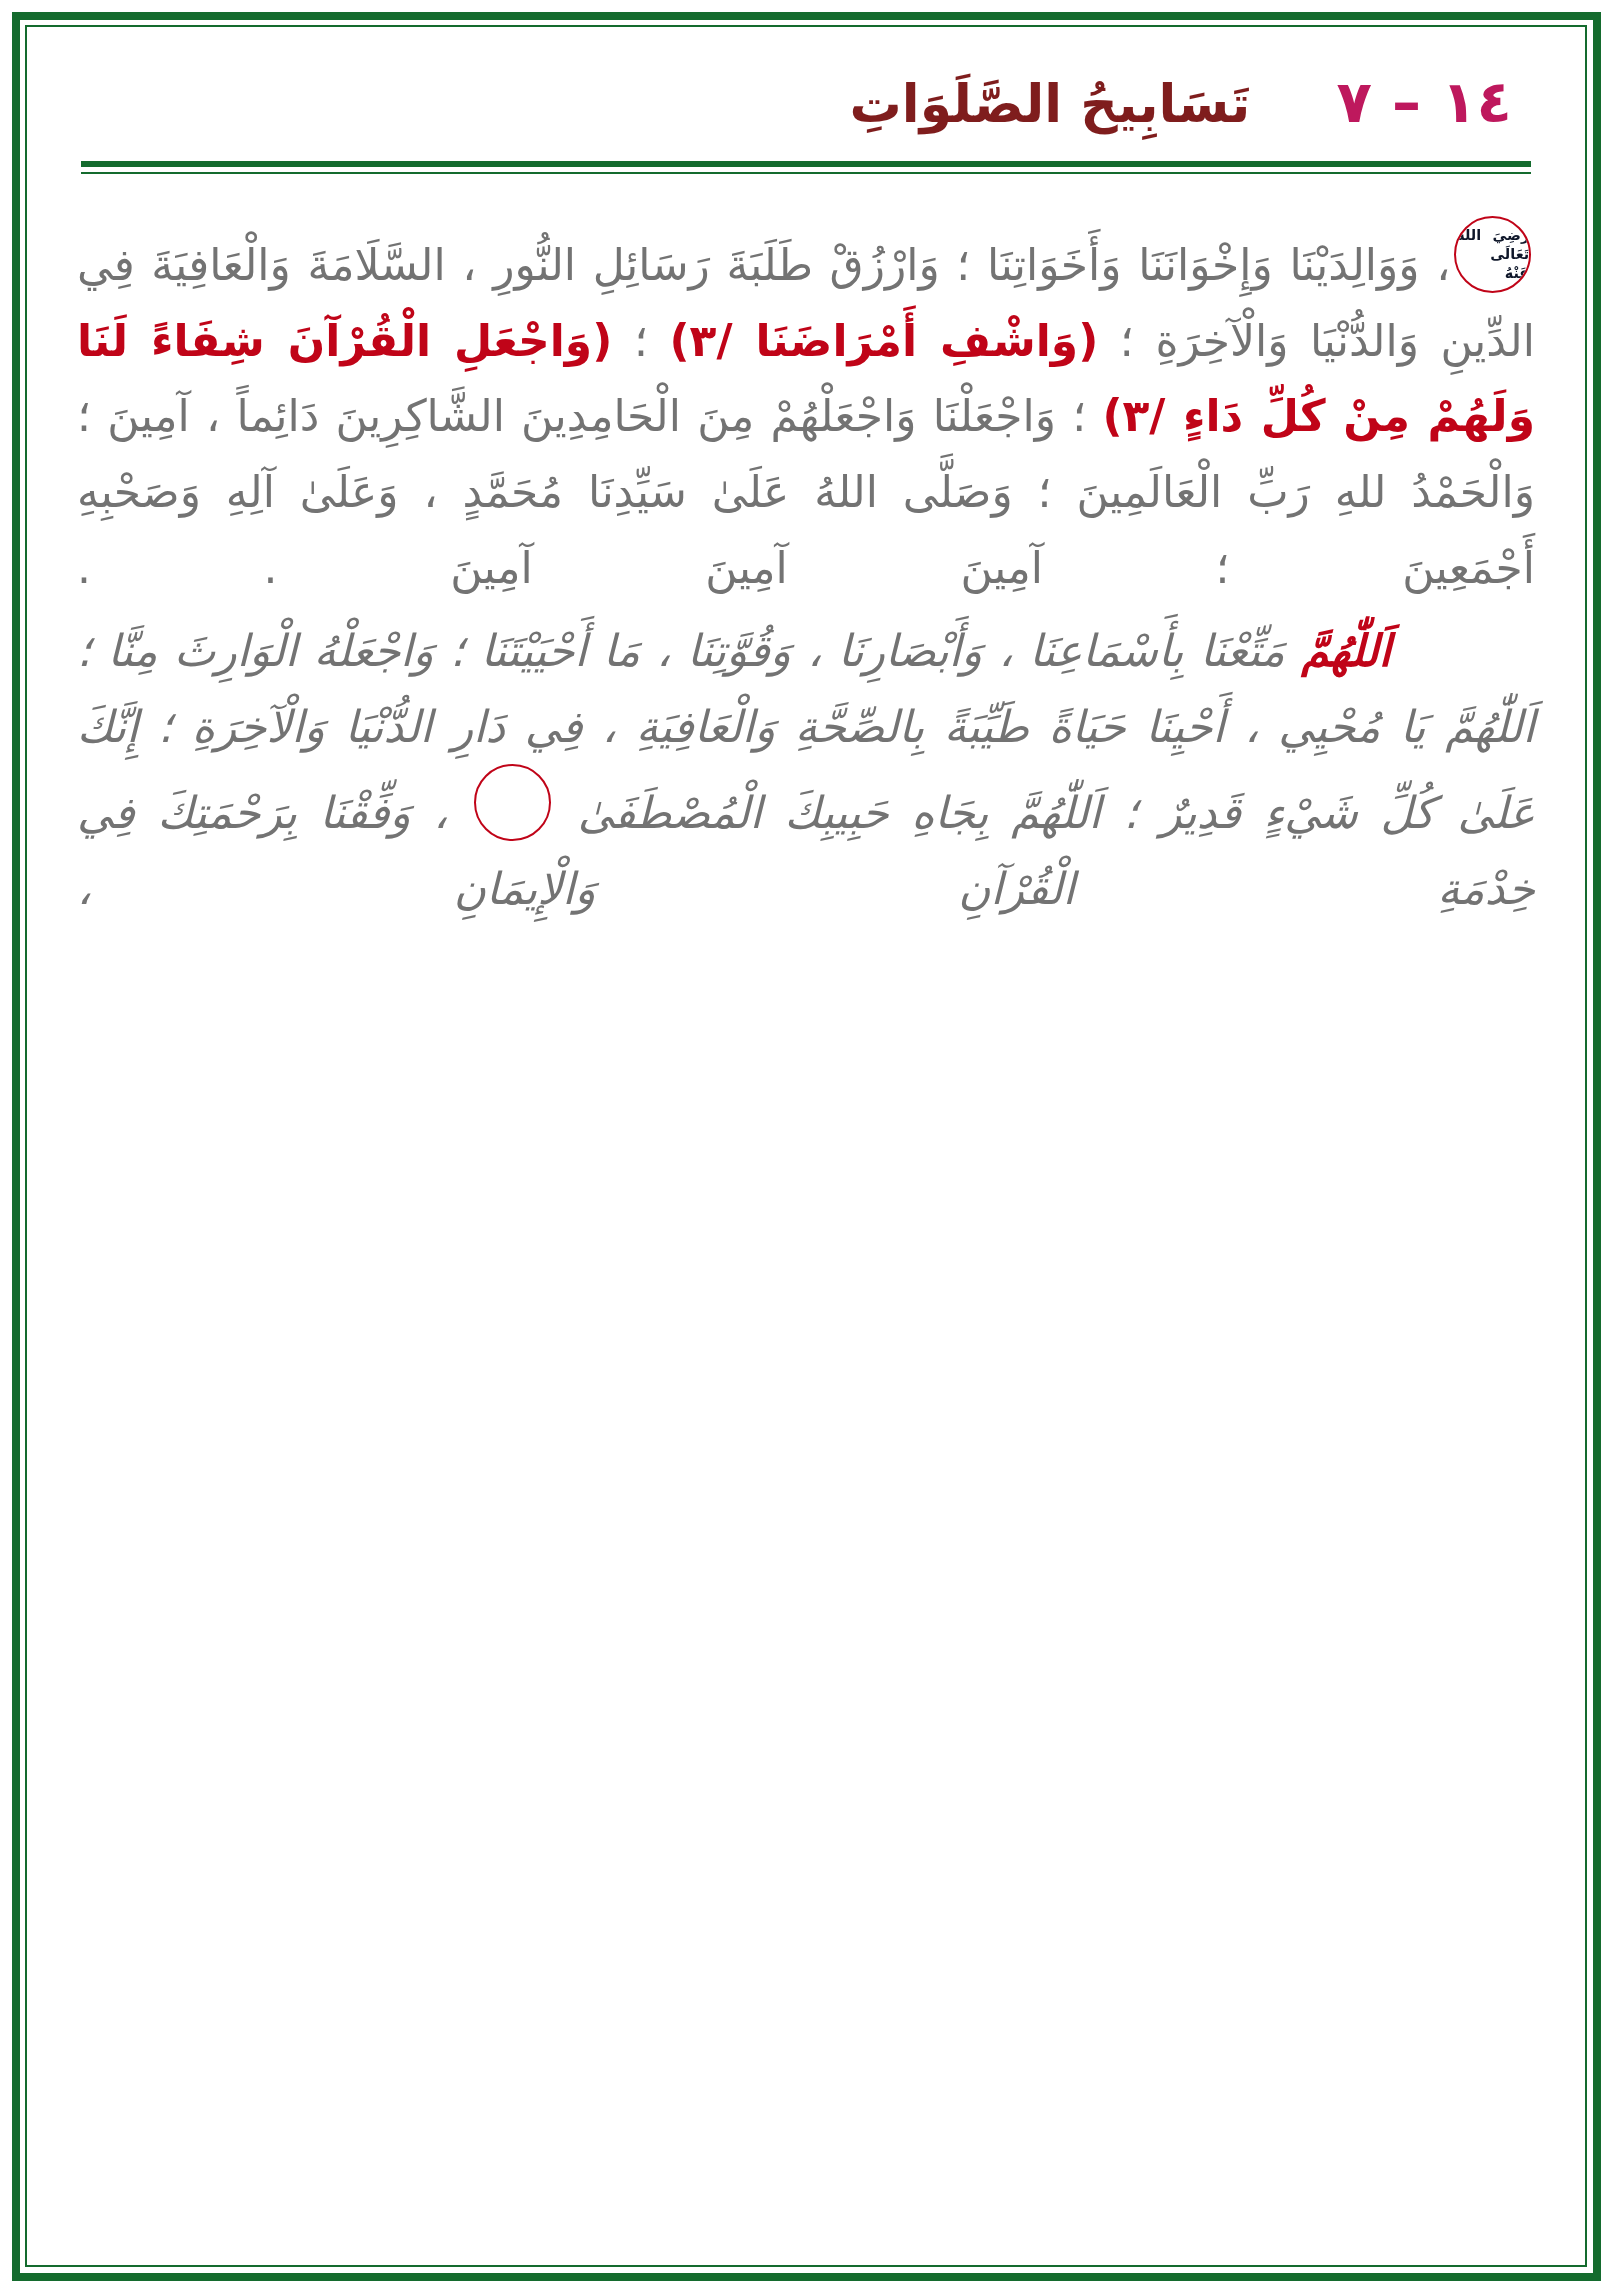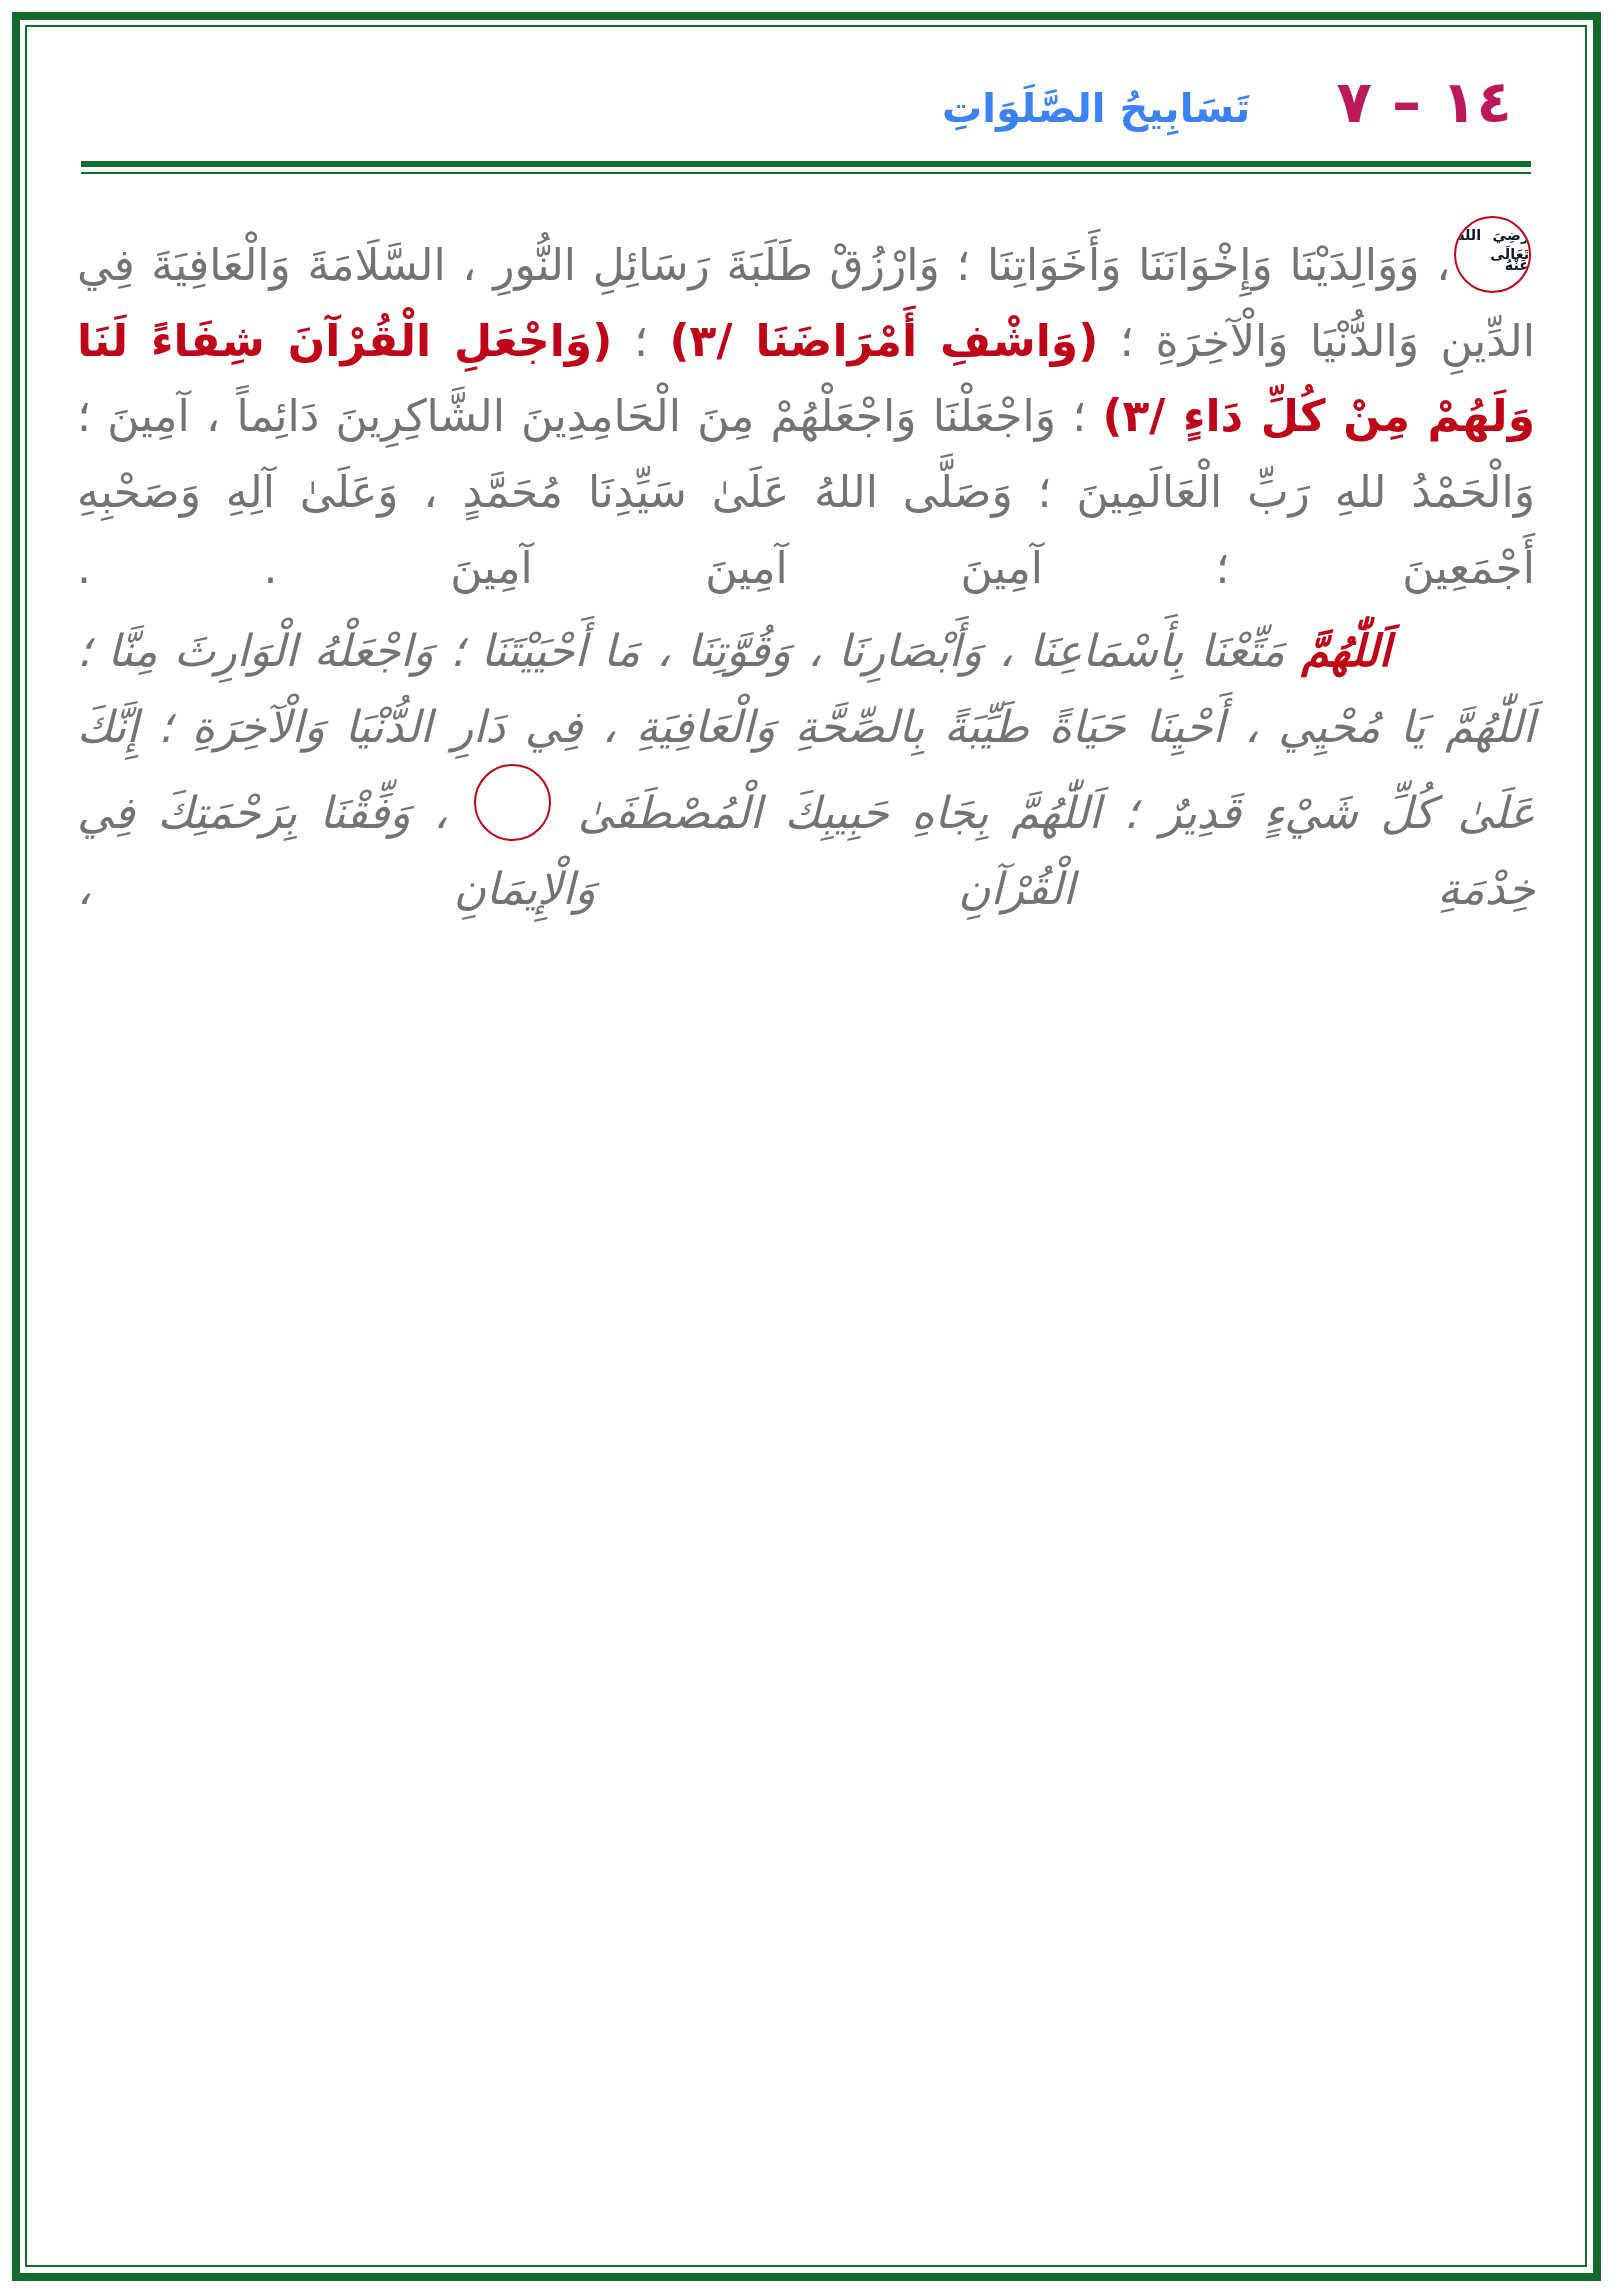--- a/index.html
+++ b/index.html
@@ -63,22 +63,22 @@
   }
   .header-page-no {
     color: #be185d;
     font-size: 58px;
     font-weight: bold;
     font-family: "DejaVu Sans", sans-serif;
     letter-spacing: 1.9px;
     white-space: nowrap;
   }
   .header-title {
-    color: #3b82f6;
-    font-size: 40px;
+    color: #7f1d1d;
+    font-size: 52px;
     font-weight: bold;
     font-family: "DejaVu Sans", sans-serif;
     white-space: nowrap;
   }
 
   
   .rule-wrap {
     margin: 25px 3.8px 0 3.8px;
   }
   .rule-thick {
@@ -142,21 +142,21 @@
     right: 0;
     text-align: center;
     font-size: 14.4px;
     line-height: 1;
     font-weight: bold;
     font-family: "DejaVu Sans", sans-serif;
     white-space: nowrap;
   }
   .honorific .h-l1 { top: 9.6px; }
   .honorific .h-l2 { top: 29px; }
-  .honorific .h-l3 { top: 40px; }
+  .honorific .h-l3 { top: 48px; }
 </style>
 </head>
 <body>
 
 <div class="page">
 
   <div class="frame-outer"></div>
   <div class="frame-inner"></div>
 
   <div class="content">

